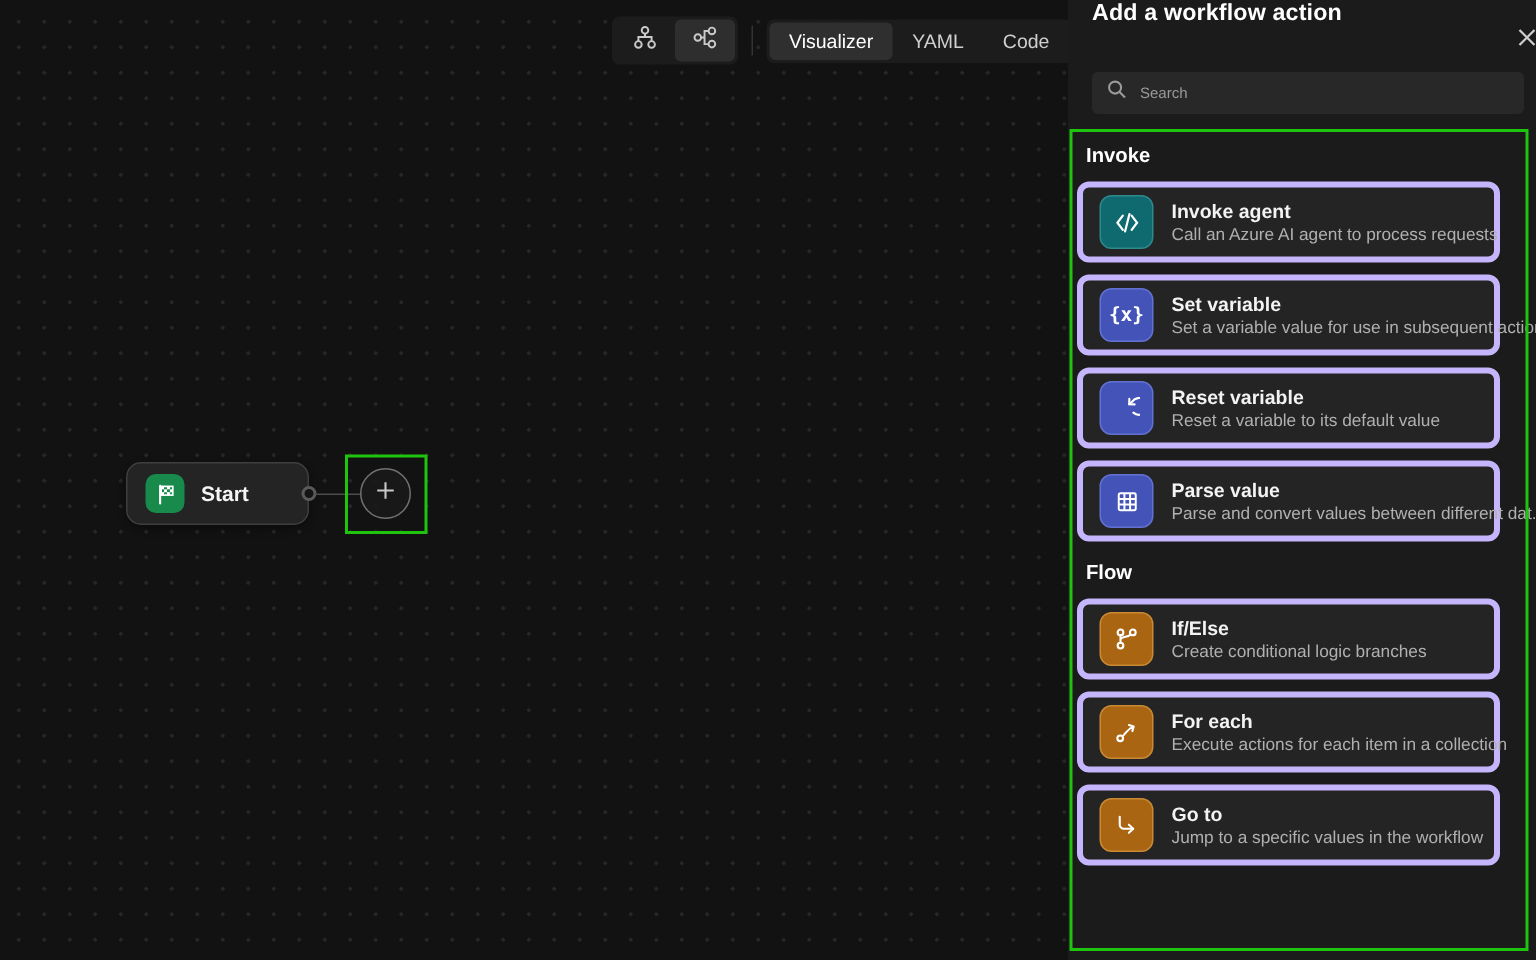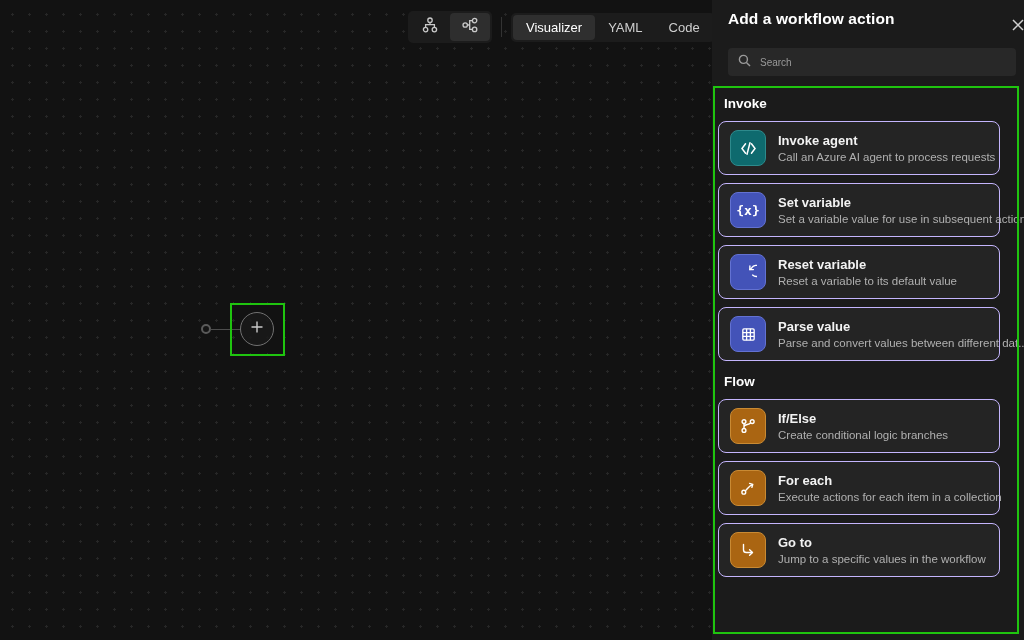--- a/index.html
+++ b/index.html
@@ -31,34 +31,34 @@
   .port { position:absolute; left:201px; top:324px; width:10px; height:10px; border-radius:50%;
           background:#141414; border:2px solid #5a5a5a; }
   .edge { position:absolute; left:210px; top:328.5px; width:31px; height:1px; background:#4d4d4d; }
   .plus-btn { position:absolute; left:240px; top:312px; width:34px; height:34px; border-radius:50%;
               background:rgba(26,26,26,.85); border:1.5px solid #717171; display:flex; align-items:center; justify-content:center; cursor:pointer; }
   .plus-btn svg { stroke:#c9c9c9; stroke-width:1.4; }
   .plus-focus { position:absolute; left:230px; top:303px; width:55px; height:53px; border:2px solid #1fc40f; pointer-events:none; }
 
   
   .panel { position:absolute; left:712px; top:0; width:312px; height:640px; background:#1b1b1b; }
-  .panel-title { position:absolute; left:16px; top:10px; font-size:15.5px; font-weight:700; color:#ffffff; letter-spacing:.1px; }
+  .panel-title { position:absolute; left:16px; top:0; font-size:15.5px; font-weight:700; color:#ffffff; letter-spacing:.1px; }
   .close-btn { position:absolute; left:297px; top:18px; width:18px; height:18px; display:flex; align-items:center; justify-content:center; cursor:pointer; }
   .close-btn svg { stroke:#d0d0d0; stroke-width:1.5; }
   .searchbox { position:absolute; left:16px; top:48px; width:288px; height:28px; background:#282828;
                border-radius:4px; display:flex; align-items:center; padding:0 9px; gap:8px; }
   .searchbox svg { stroke:#9a9a9a; fill:none; stroke-width:1.4; flex:0 0 auto; }
   .searchbox input { background:transparent; border:none; outline:none; color:#e0e0e0; font-size:10px; width:100%;
                      font-family:"Liberation Sans","DejaVu Sans",sans-serif; }
   .searchbox input::placeholder { color:#9a9a9a; }
 
   .sections { position:absolute; left:6px; top:92px; width:282px; }
   .section-title { font-size:13.5px; font-weight:700; color:#ffffff; margin:13px 0 10px 6px; }
   .section:first-child .section-title { margin-top:4px; }
-  .card { background:#242424; border:1px solid #c4b5fd; border-radius:8px; height:54px; display:flex;
+  .card { background:#242424; border:4px solid #c4b5fd; border-radius:8px; height:54px; display:flex;
           align-items:center; padding:0 11px; gap:12px; margin-bottom:8px; cursor:pointer; }
   .card-icon { width:36px; height:36px; border-radius:8px; display:flex; align-items:center; justify-content:center;
                color:#fff; flex:0 0 auto; }
   .card-icon.teal   { background:#0e6a6e; border:1px solid #2d8a8c; }
   .card-icon.blue   { background:#4353b8; border:1px solid #6372d2; }
   .card-icon.orange { background:#aa6512; border:1px solid #c98a33; }
   .card-icon svg { stroke:#ffffff; fill:none; stroke-width:1.4; }
   .card-icon .glyph { font-size:13px; font-weight:700; color:#fff; font-family:"DejaVu Sans Mono",monospace; }
   .card-text { min-width:0; }
   .card-title { font-size:13px; font-weight:700; color:#f3f3f3; margin-bottom:3px; }
@@ -98,20 +98,35 @@
         </div>
       </div>
       <div class="tb-divider"></div>
       <div class="tb-group">
         <div class="tab selected">Visualizer</div>
         <div class="tab">YAML</div>
         <div class="tab">Code</div>
       </div>
     </div>
 
+    <div class="node">
+      <div class="node-icon">
+        <svg width="15" height="15" viewBox="0 0 16 16">
+          <path d="M4 2 v12.5" stroke="#fff" stroke-width="1.5" fill="none" stroke-linecap="round"></path>
+          <rect x="4.7" y="2.4" width="8.3" height="6.2" fill="none" stroke="#fff" stroke-width="1.2"></rect>
+          <rect x="4.7" y="2.4" width="2.1" height="2.1" fill="#fff"></rect>
+          <rect x="8.9" y="2.4" width="2.1" height="2.1" fill="#fff"></rect>
+          <rect x="6.8" y="4.5" width="2.1" height="2.1" fill="#fff"></rect>
+          <rect x="11" y="4.5" width="2" height="2.1" fill="#fff"></rect>
+          <rect x="4.7" y="6.5" width="2.1" height="2.1" fill="#fff"></rect>
+          <rect x="8.9" y="6.5" width="2.1" height="2.1" fill="#fff"></rect>
+        </svg>
+      </div>
+      <div class="node-label">Start</div>
+    </div>
     <div class="port"></div>
     <div class="edge"></div>
     <div class="plus-btn">
       <span>
         <svg width="16" height="16" viewBox="0 0 16 16">
             <path d="M8 2.5 v11 M2.5 8 h11"></path>
           </svg>
       </span>
     </div>
     <div class="plus-focus"></div>

